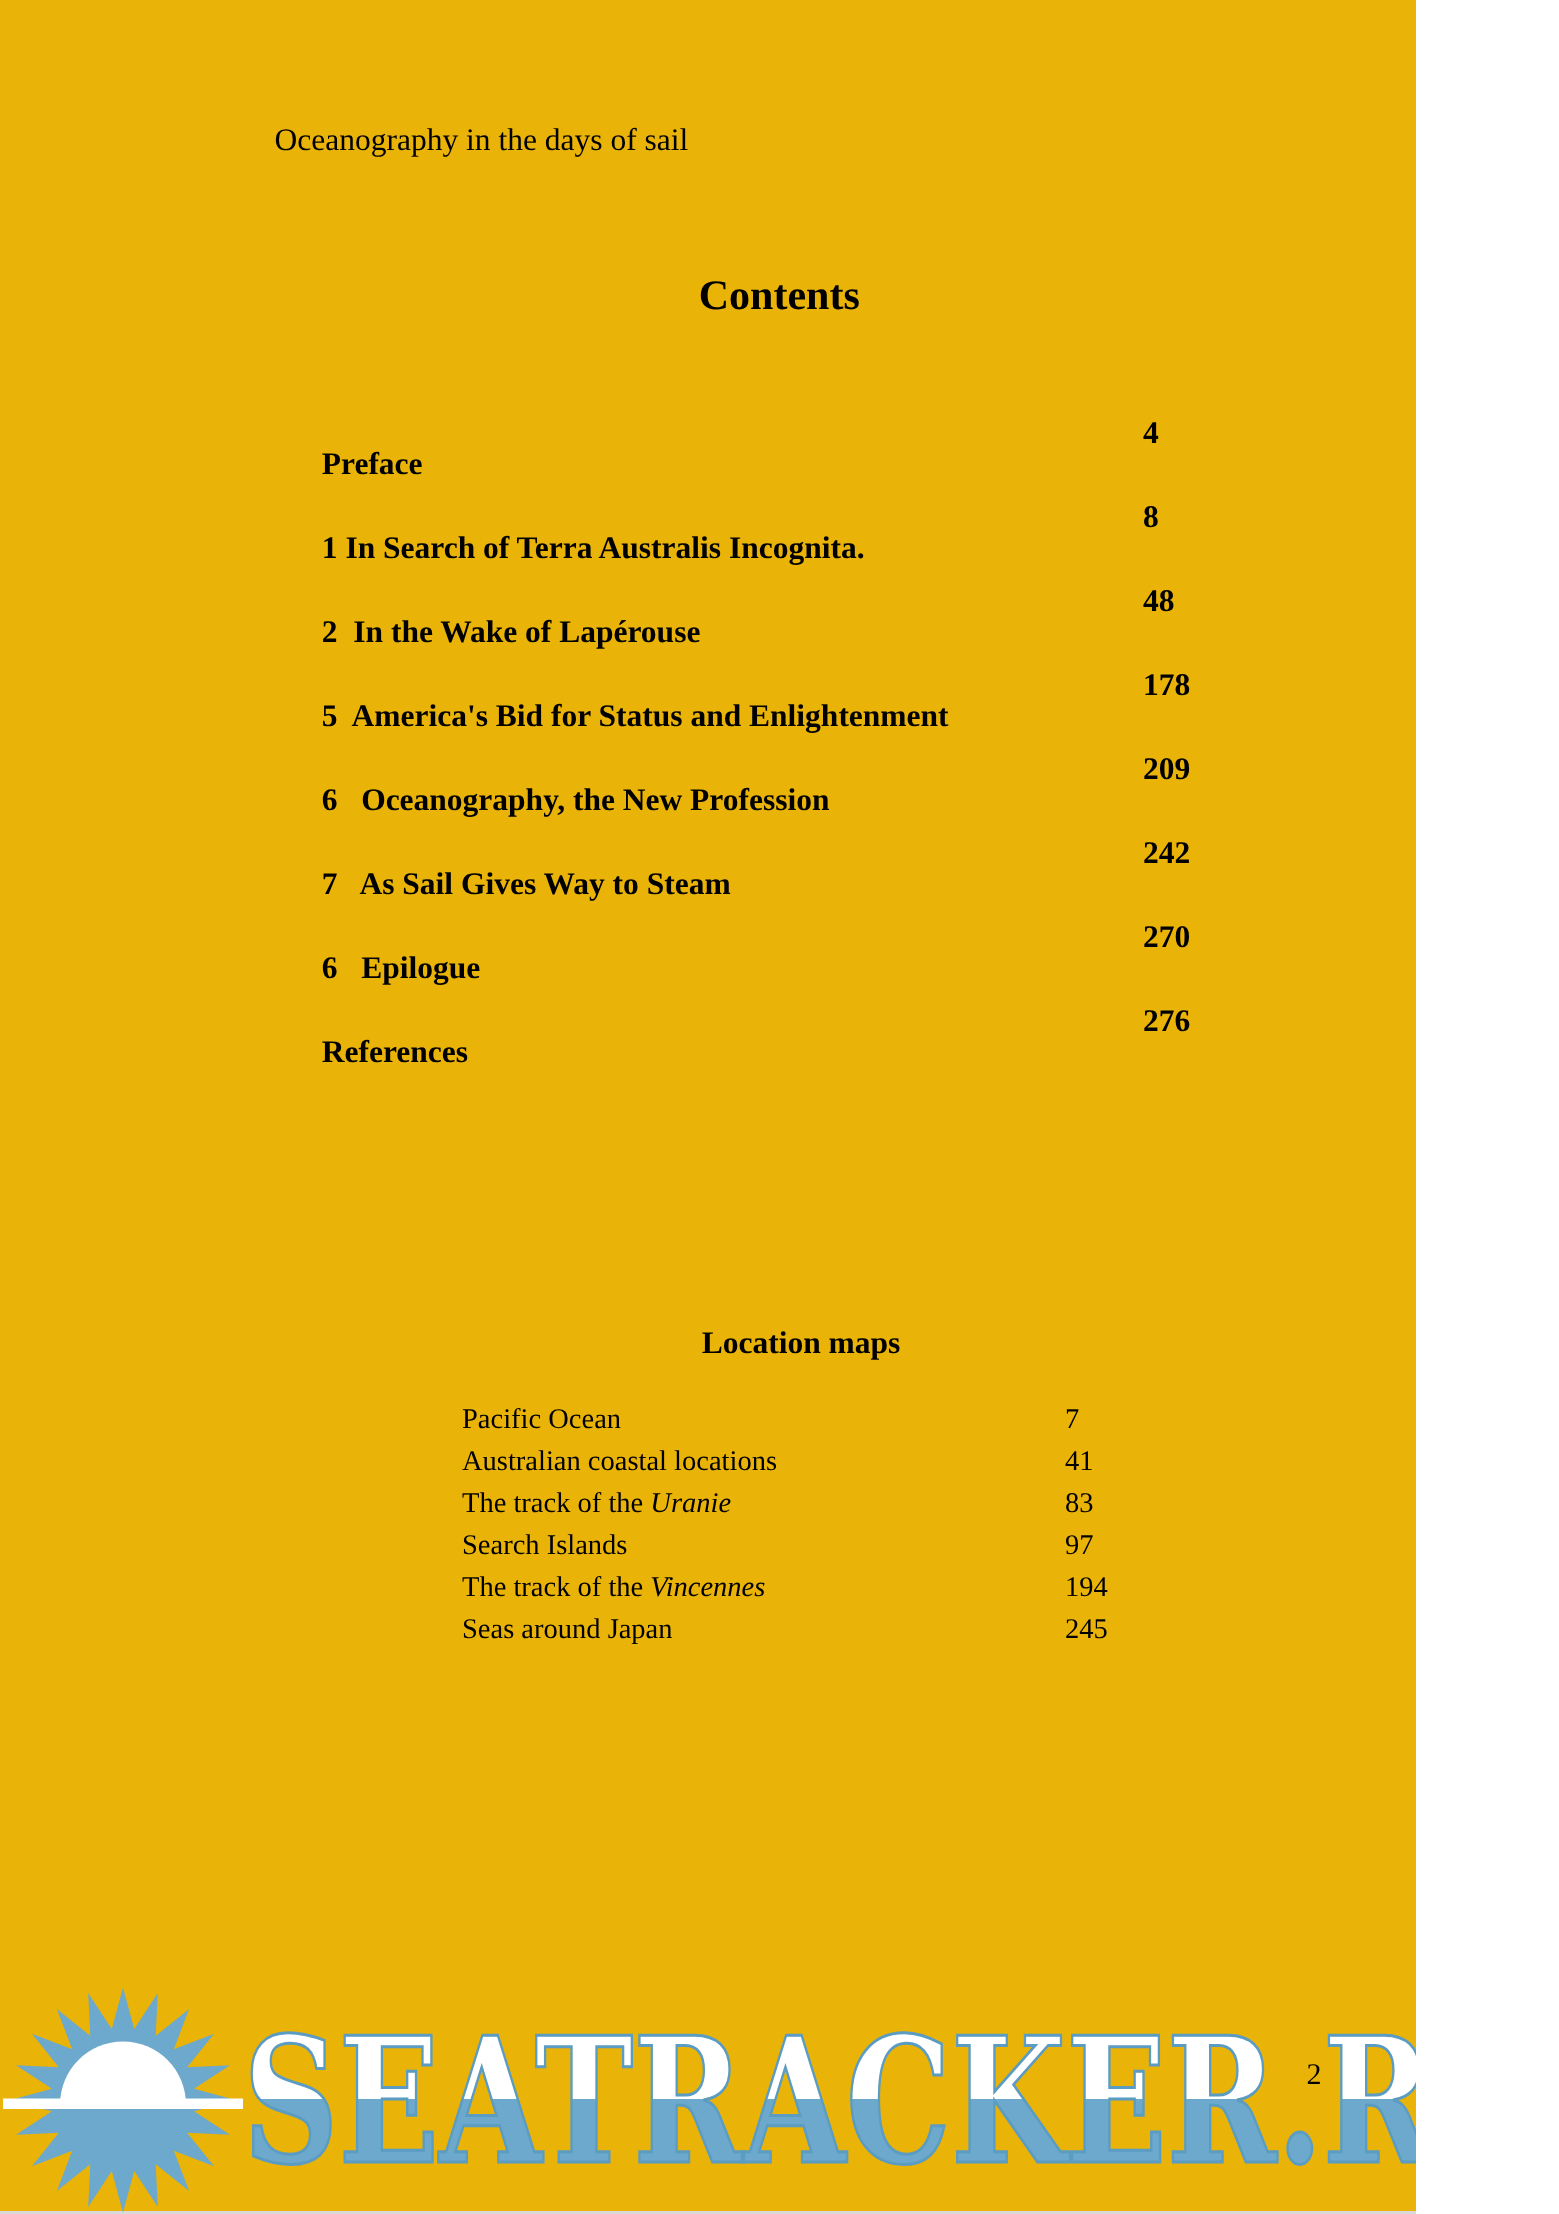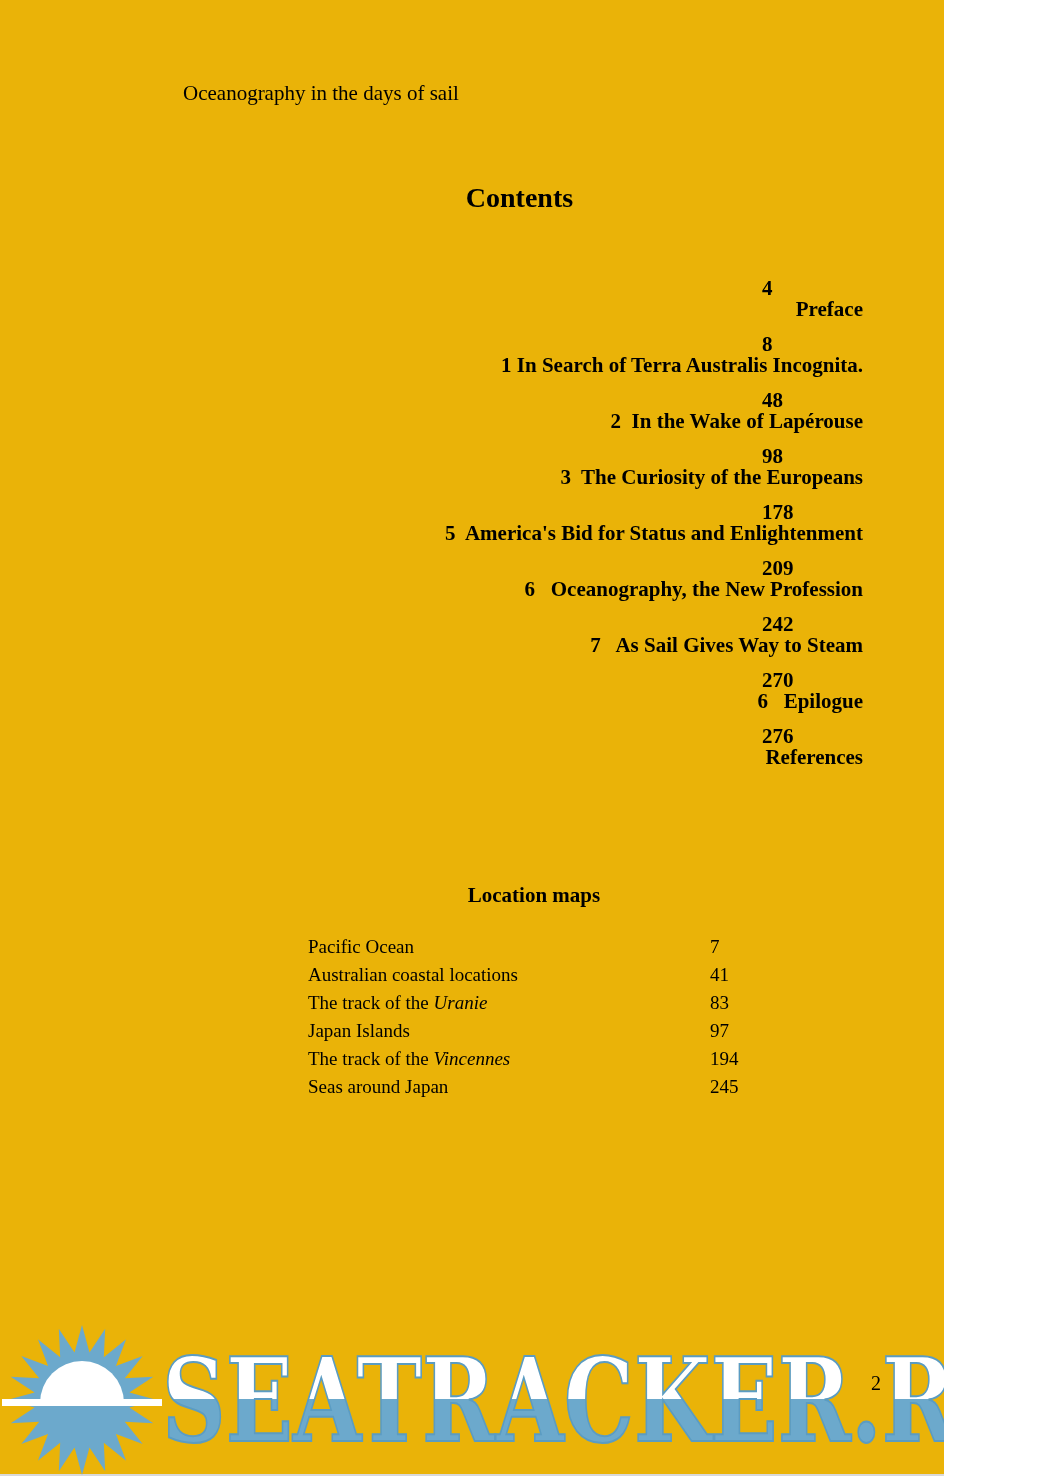--- a/index.html
+++ b/index.html
@@ -22,21 +22,20 @@
   }
   .toc{
     position:absolute;left:183px;top:278px;width:680px;
     z-index:2;
   }
   .toc-row{
     position:relative;
     font-size:21px;font-weight:bold;line-height:21px;height:21px;
     margin-bottom:35px;
     white-space:pre;
-    text-align:right;
   }
   .toc-page{
     position:absolute;left:579px;top:0;white-space:normal;
   }
   .maps-title{
     position:absolute;left:0;top:884px;width:1068px;
     text-align:center;font-size:21px;font-weight:bold;line-height:23px;
   }
   .maps{
     position:absolute;left:308px;top:933px;width:520px;
@@ -77,24 +76,20 @@
     </div>
     <div class="toc-row">
       <span>1 In Search of Terra Australis Incognita.</span>
       <span class="toc-page">8</span>
     </div>
     <div class="toc-row">
       <span>2  In the Wake of Lapérouse</span>
       <span class="toc-page">48</span>
     </div>
     <div class="toc-row">
-      <span>3  The Curiosity of the Europeans</span>
-      <span class="toc-page">98</span>
-    </div>
-    <div class="toc-row">
       <span>5  America's Bid for Status and Enlightenment</span>
       <span class="toc-page">178</span>
     </div>
     <div class="toc-row">
       <span>6   Oceanography, the New Profession</span>
       <span class="toc-page">209</span>
     </div>
     <div class="toc-row">
       <span>7   As Sail Gives Way to Steam</span>
       <span class="toc-page">242</span>
@@ -118,21 +113,21 @@
     </div>
     <div class="map-row">
       <span>Australian coastal locations</span><span class="ship"></span>
       <span class="map-page">41</span>
     </div>
     <div class="map-row">
       <span>The track of the </span><span class="ship">Uranie</span>
       <span class="map-page">83</span>
     </div>
     <div class="map-row">
-      <span>Japan Islands</span><span class="ship"></span>
+      <span>Search Islands</span><span class="ship"></span>
       <span class="map-page">97</span>
     </div>
     <div class="map-row">
       <span>The track of the </span><span class="ship">Vincennes</span>
       <span class="map-page">194</span>
     </div>
     <div class="map-row">
       <span>Seas around Japan</span><span class="ship"></span>
       <span class="map-page">245</span>
     </div>

